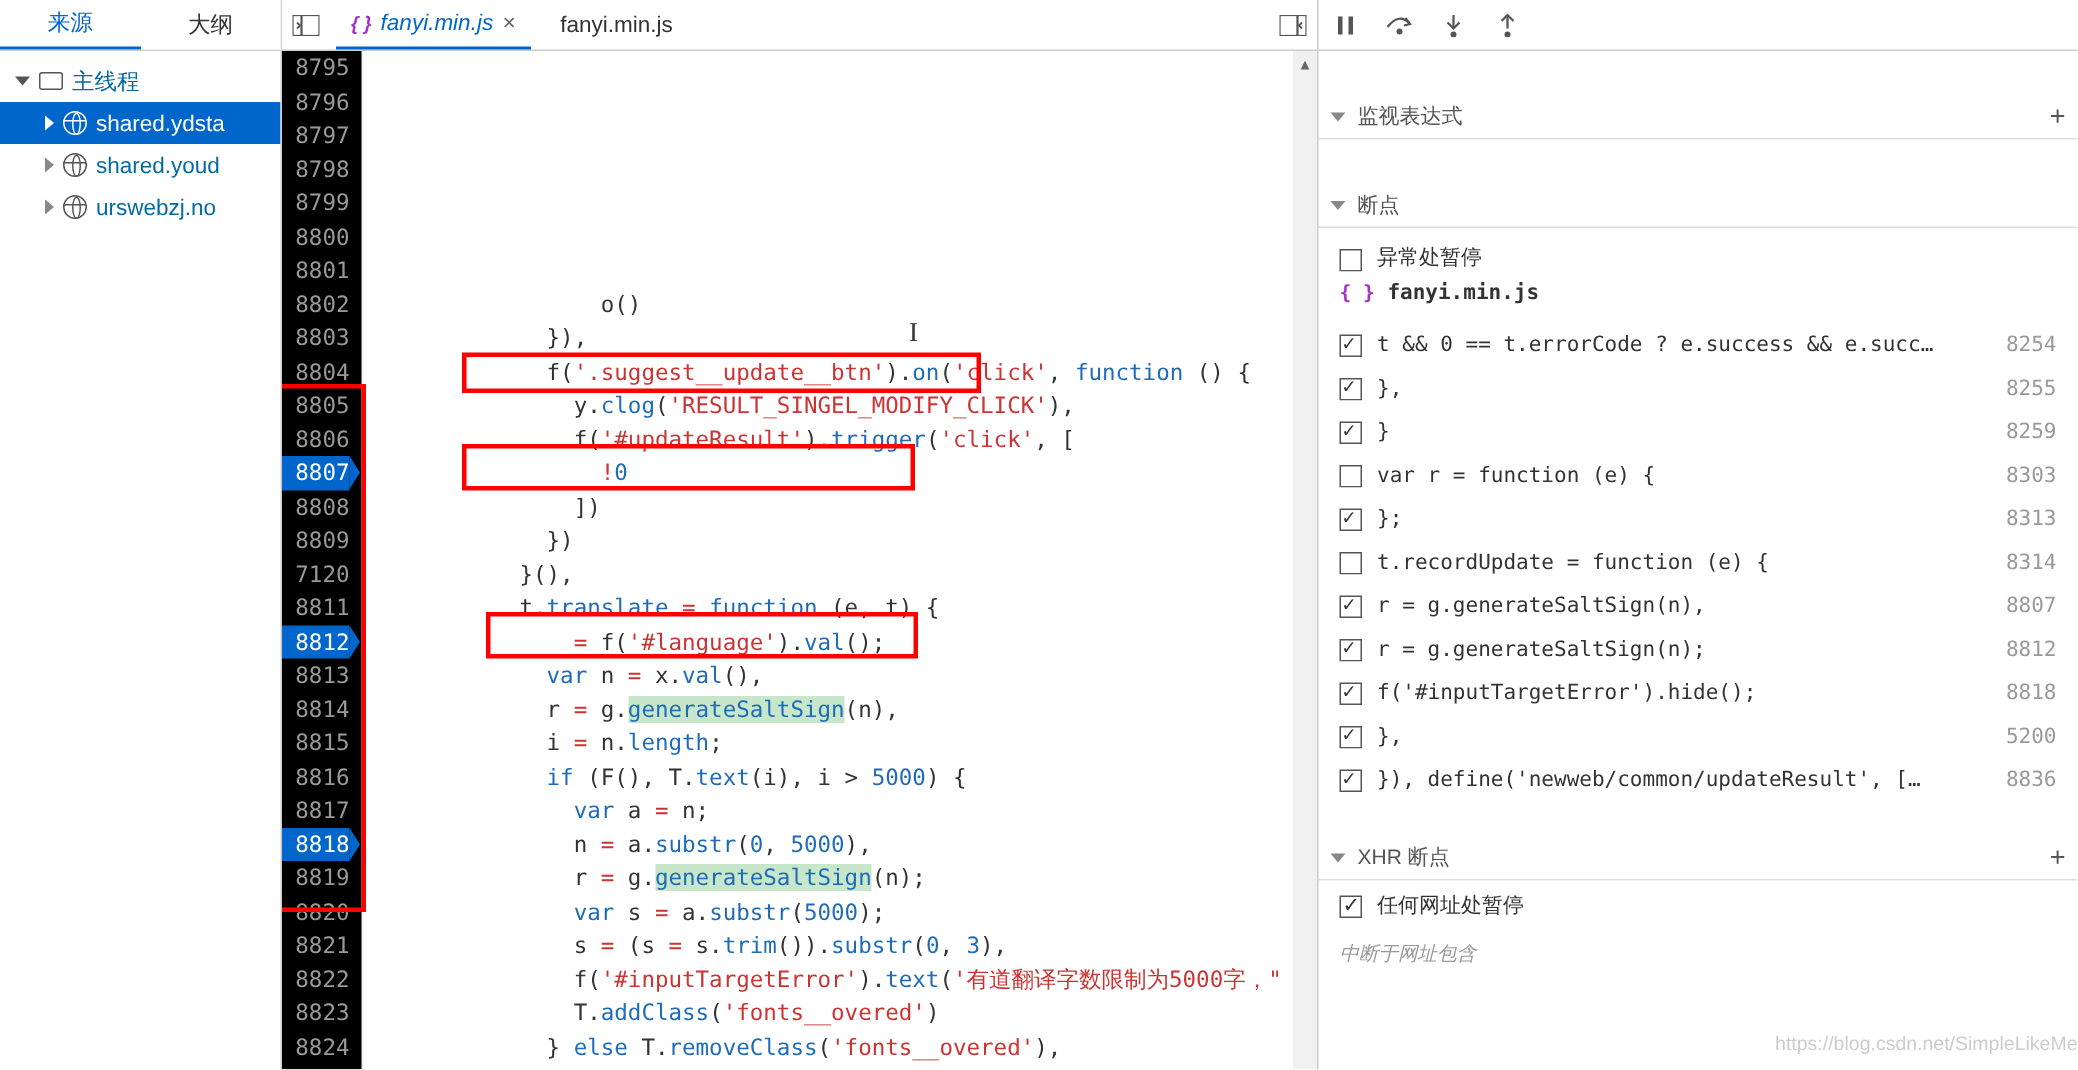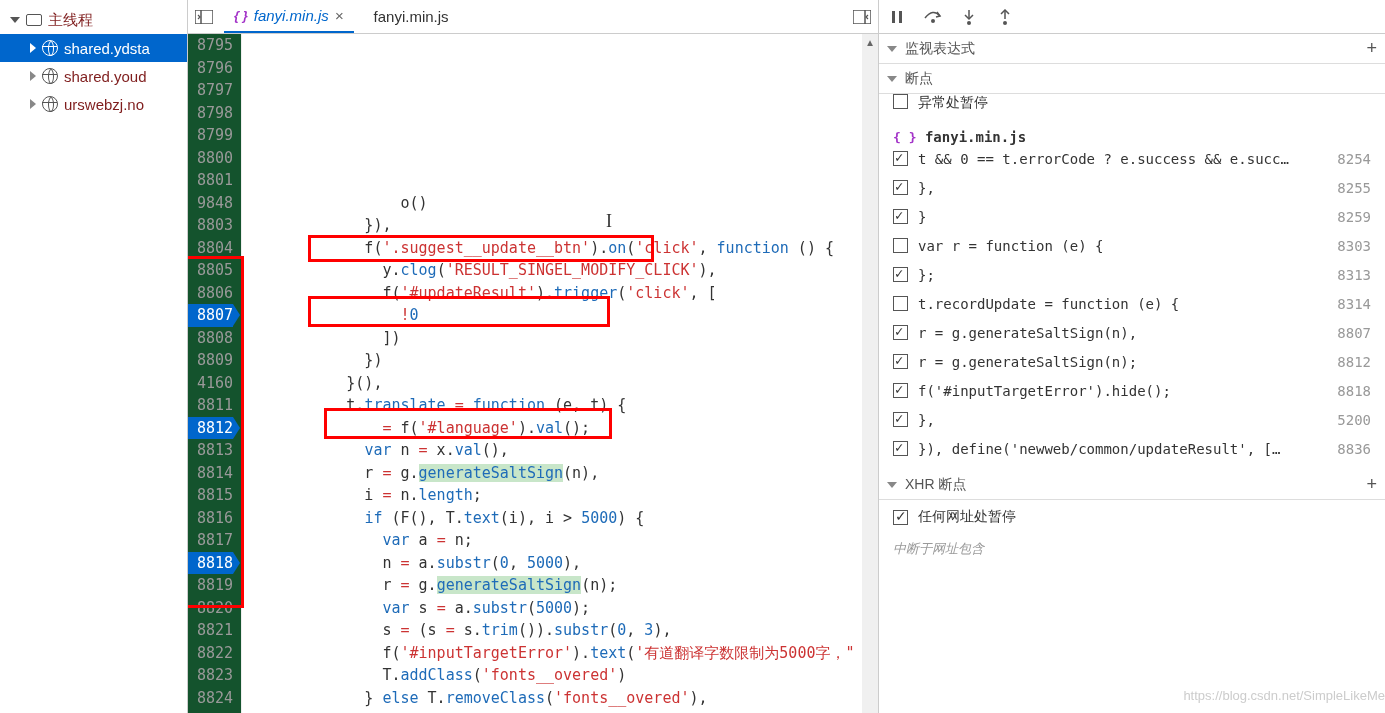--- a/index.html
+++ b/index.html
@@ -2,74 +2,78 @@
 <html><head>
 <meta charset="utf-8">
 <style>
 * { box-sizing: border-box; margin: 0; padding: 0; }
 body { font-family: "Segoe UI", Arial, sans-serif; font-size: 13px; color: #333; background: #fff; width: 1385px; height: 713px; overflow: hidden; display: flex; }
 .left-panel { width: 188px; border-right: 1px solid #ccc; display: flex; flex-direction: column; }
 .tabs-src { display: flex; border-bottom: 1px solid #ccc; height: 34px; }
 .tab-btn { flex: 1; display: flex; align-items: center; justify-content: center; font-size: 15px; color: #333; background: #fff; border: none; cursor: pointer; }
 .tab-btn.active { color: #0066cc; border-bottom: 2px solid #0066cc; }
 .tree { padding: 6px 0; overflow: auto; }
-.tree-row { display: flex; align-items: center; height: 28px; font-size: 15px; color: #7f1d1d; white-space: nowrap; }
+.tree-row { display: flex; align-items: center; height: 28px; font-size: 15px; color: #0369a1; white-space: nowrap; }
 .tree-row.selected { background: #0066cc; color: #fff; }
 .caret { width: 0; height: 0; border-style: solid; margin-right: 4px; }
 .caret-down { border-width: 6px 5px 0 5px; border-color: #555 transparent transparent transparent; }
 .caret-right { border-width: 5px 0 5px 6px; border-color: transparent transparent transparent #888; }
 .tree-row.selected .caret-right { border-color: transparent transparent transparent #fff; }
 .frame-i { width: 16px; height: 12px; border: 1.5px solid #555; border-radius: 2px; margin: 0 6px 0 2px; }
 .globe { width: 16px; height: 16px; border: 1.5px solid #555; border-radius: 50%; margin: 0 6px 0 2px; position: relative; }
 .globe::before { content: ''; position: absolute; left: 5px; top: 0; width: 4px; height: 13px; border: 1px solid #555; border-radius: 50%; }
 .globe::after { content: ''; position: absolute; top: 5px; left: -1px; width: 15px; height: 1px; background: #555; }
 .tree-row.selected .globe, .tree-row.selected .globe::before { border-color: #fff; }
 .tree-row.selected .globe::after { background: #fff; }
 .mid-panel { flex: 1; display: flex; flex-direction: column; border-right: 1px solid #ccc; }
 .mid-toolbar { display: flex; align-items: center; height: 34px; border-bottom: 1px solid #ccc; padding: 0 6px; gap: 10px; }
 .ib { width: 20px; height: 20px; display: flex; align-items: center; justify-content: center; color: #555; cursor: pointer; }
 .tab-file { display: flex; align-items: center; height: 32px; padding: 0 10px; gap: 6px; font-size: 15px; }
 .tab-file.active { color: #0066cc; border-bottom: 2px solid #0066cc; font-style: italic; }
 .braces { color: #a333c8; font-weight: bold; font-size: 13px; }
 .close-x { color: #666; }
 .code-area { flex: 1; display: flex; overflow: hidden; position: relative; font-family: Consolas, monospace; font-size: 15px; line-height: 22.5px; }
-.gutter { width: 54px; background: #14532d; text-align: right; padding-right: 8px; color: #999; border-right: 1px solid #eee; }
+.gutter { width: 54px; background: #000000; text-align: right; padding-right: 8px; color: #999; border-right: 1px solid #eee; }
 .ln { height: 22.5px; }
 .bp { background: #0066cc; color: #fff; position: relative; }
 .bp::before { content: ''; position: absolute; right: -7px; top: 0; width: 0; height: 0; border-top: 11.25px solid transparent; border-bottom: 11.25px solid transparent; border-left: 7px solid #0066cc; }
 .code-body { flex: 1; padding-left: 14px; white-space: pre; position: relative; overflow: auto; }
 .cl { height: 22.5px; }
 .k { color: #1e6bb8; }
 .pr { color: #1e6bb8; }
 .st { color: #cc3333; }
 .nm { color: #1e6bb8; }
 .op { color: #cc3333; }
 .hl { background: #c8e6c9; }
 .redbox { position: absolute; border: 3px solid red; pointer-events: none; }
 .scrollbar { width: 16px; background: #f0f0f0; display: flex; flex-direction: column; }
 .scroll-up { height: 16px; display:flex;align-items:center;justify-content:center; color:#666; }
 .right-panel { width: 506px; display: flex; flex-direction: column; }
 .dbg-toolbar { height: 34px; display: flex; align-items: center; padding: 0 8px; gap: 16px; border-bottom: 1px solid #ccc; color: #555; }
-.section-hdr { display: flex; align-items: center; height: 30px; padding: 0 8px; border-bottom: 1px solid #ddd; font-size: 14px; color: #555; }
+.section-hdr { display: flex; align-items: center; height: 30px; padding: 0 8px; border-bottom: 1px solid #ddd; font-size: 14px; color: #555; margin-top: 29px; }
 .section-hdr .caret-down { border-color: #888 transparent transparent transparent; margin-right: 8px; }
 .plus { margin-left: auto; color: #555; font-size: 18px; }
 .watch-add { padding: 8px 14px; color: #aaa; font-style: italic; border-bottom: 1px solid #ddd; }
-.bp-row { display: flex; align-items: flex-start; height: 29px; padding: 0 14px; font-family: Consolas, monospace; font-size: 14px; white-space: nowrap; overflow: hidden; }
+.bp-row { display: flex; align-items: flex-end; height: 29px; padding: 0 14px; font-family: Consolas, monospace; font-size: 14px; white-space: nowrap; overflow: hidden; }
 .chk { width: 15px; height: 15px; border: 1.5px solid #555; margin-right: 10px; position: relative; flex-shrink: 0; }
 .chk.on::after { content: '✓'; position: absolute; top: -3px; left: 1px; font-size: 14px; color: #333; }
 .bp-ln { margin-left: auto; padding-left: 8px; color: #999; }
 .bp-title { padding: 6px 14px; font-family: Consolas, monospace; font-size: 14px; }
 .xhr-row { display: flex; align-items: center; padding: 8px 14px; font-size: 14px; }
 .footer-text { padding: 6px 14px; font-style: italic; color: #999; font-size: 13px; }
 .watermark { position: absolute; right: 0; bottom: 10px; color: #ccc; font-size: 13px; }
 </style>
 </head>
 <body>
 
 <div class="left-panel">
+  <div class="tabs-src">
+    <button class="tab-btn active">来源</button>
+    <button class="tab-btn">大纲</button>
+  </div>
   <div class="tree">
     <div class="tree-row" style="padding-left:10px">
       <span class="caret caret-down"></span>
       <span class="frame-i"></span>
       <span>主线程</span>
     </div>
     <div class="tree-row selected" style="padding-left:30px">
       <span class="caret caret-right"></span>
       <span class="globe"></span>
       <span>shared.ydsta</span>
@@ -114,29 +118,29 @@
   </div>
   <div class="code-area">
     <div class="gutter" id="gutter">
         <div class="ln">8795</div>
         <div class="ln">8796</div>
         <div class="ln">8797</div>
         <div class="ln">8798</div>
         <div class="ln">8799</div>
         <div class="ln">8800</div>
         <div class="ln">8801</div>
-        <div class="ln">9848</div>
+        <div class="ln">8802</div>
         <div class="ln">8803</div>
         <div class="ln">8804</div>
         <div class="ln">8805</div>
         <div class="ln">8806</div>
         <div class="ln bp">8807</div>
         <div class="ln">8808</div>
         <div class="ln">8809</div>
-        <div class="ln">4160</div>
+        <div class="ln">7120</div>
         <div class="ln">8811</div>
         <div class="ln bp">8812</div>
         <div class="ln">8813</div>
         <div class="ln">8814</div>
         <div class="ln">8815</div>
         <div class="ln">8816</div>
         <div class="ln">8817</div>
         <div class="ln bp">8818</div>
         <div class="ln">8819</div>
         <div class="ln">8820</div>

